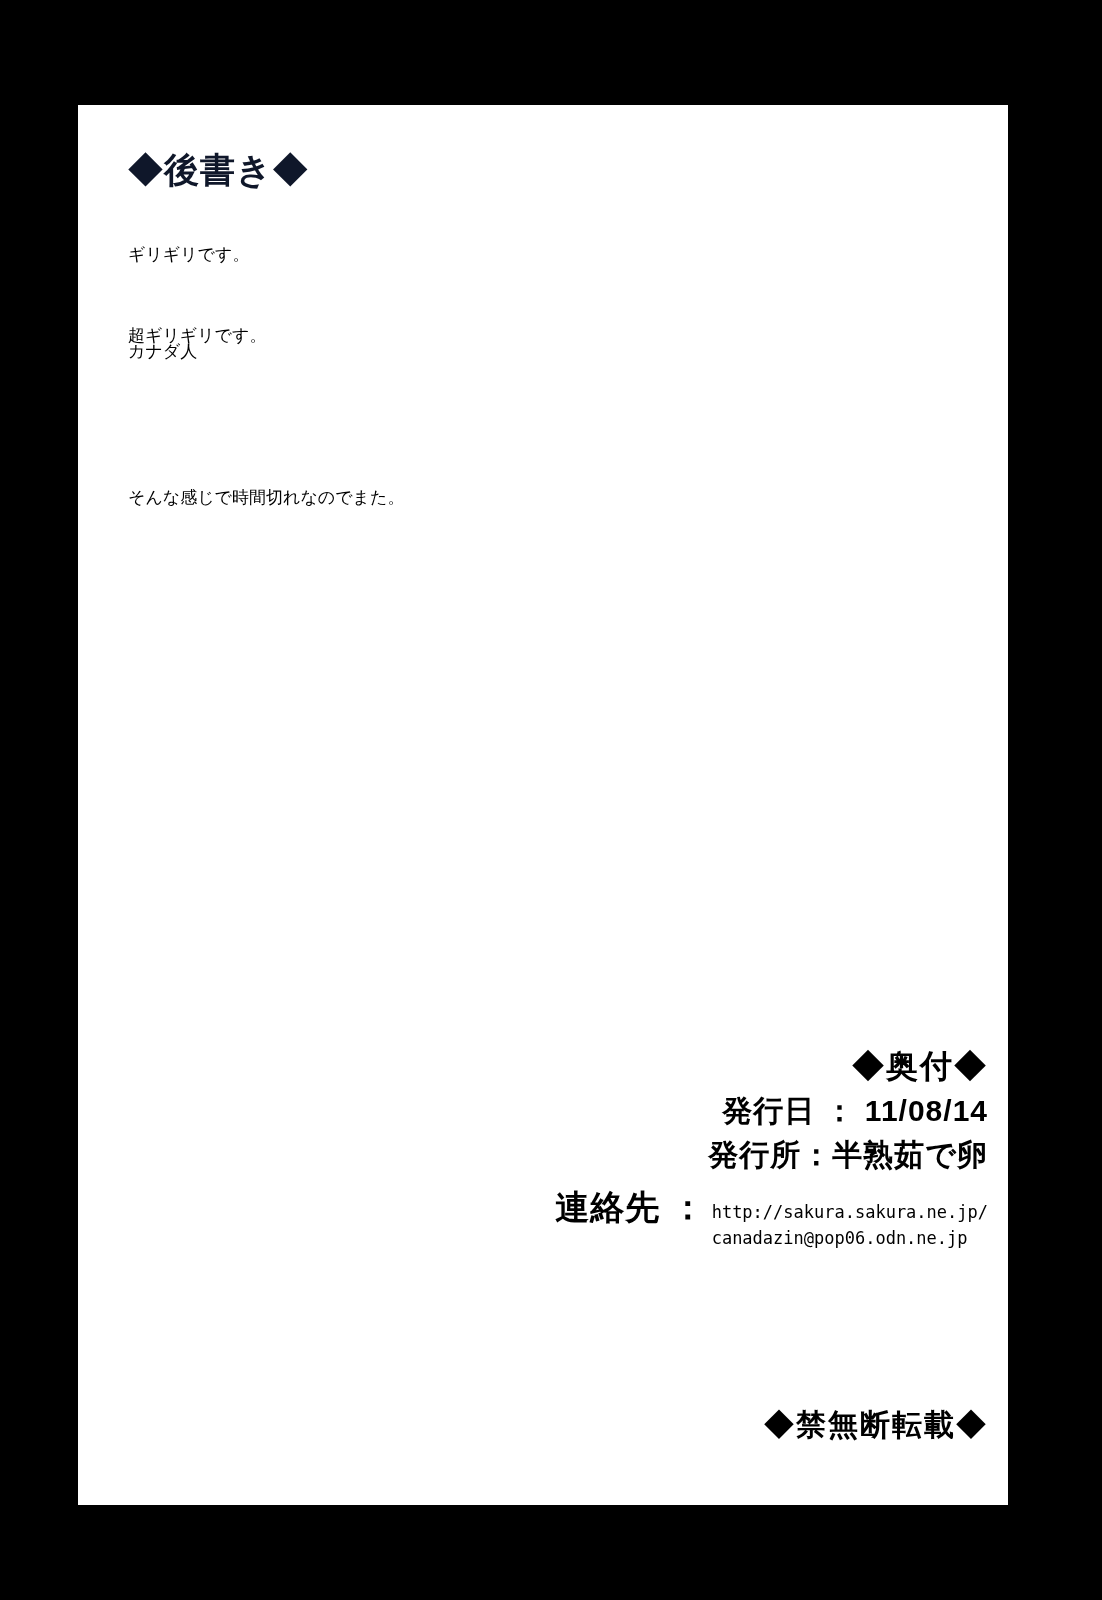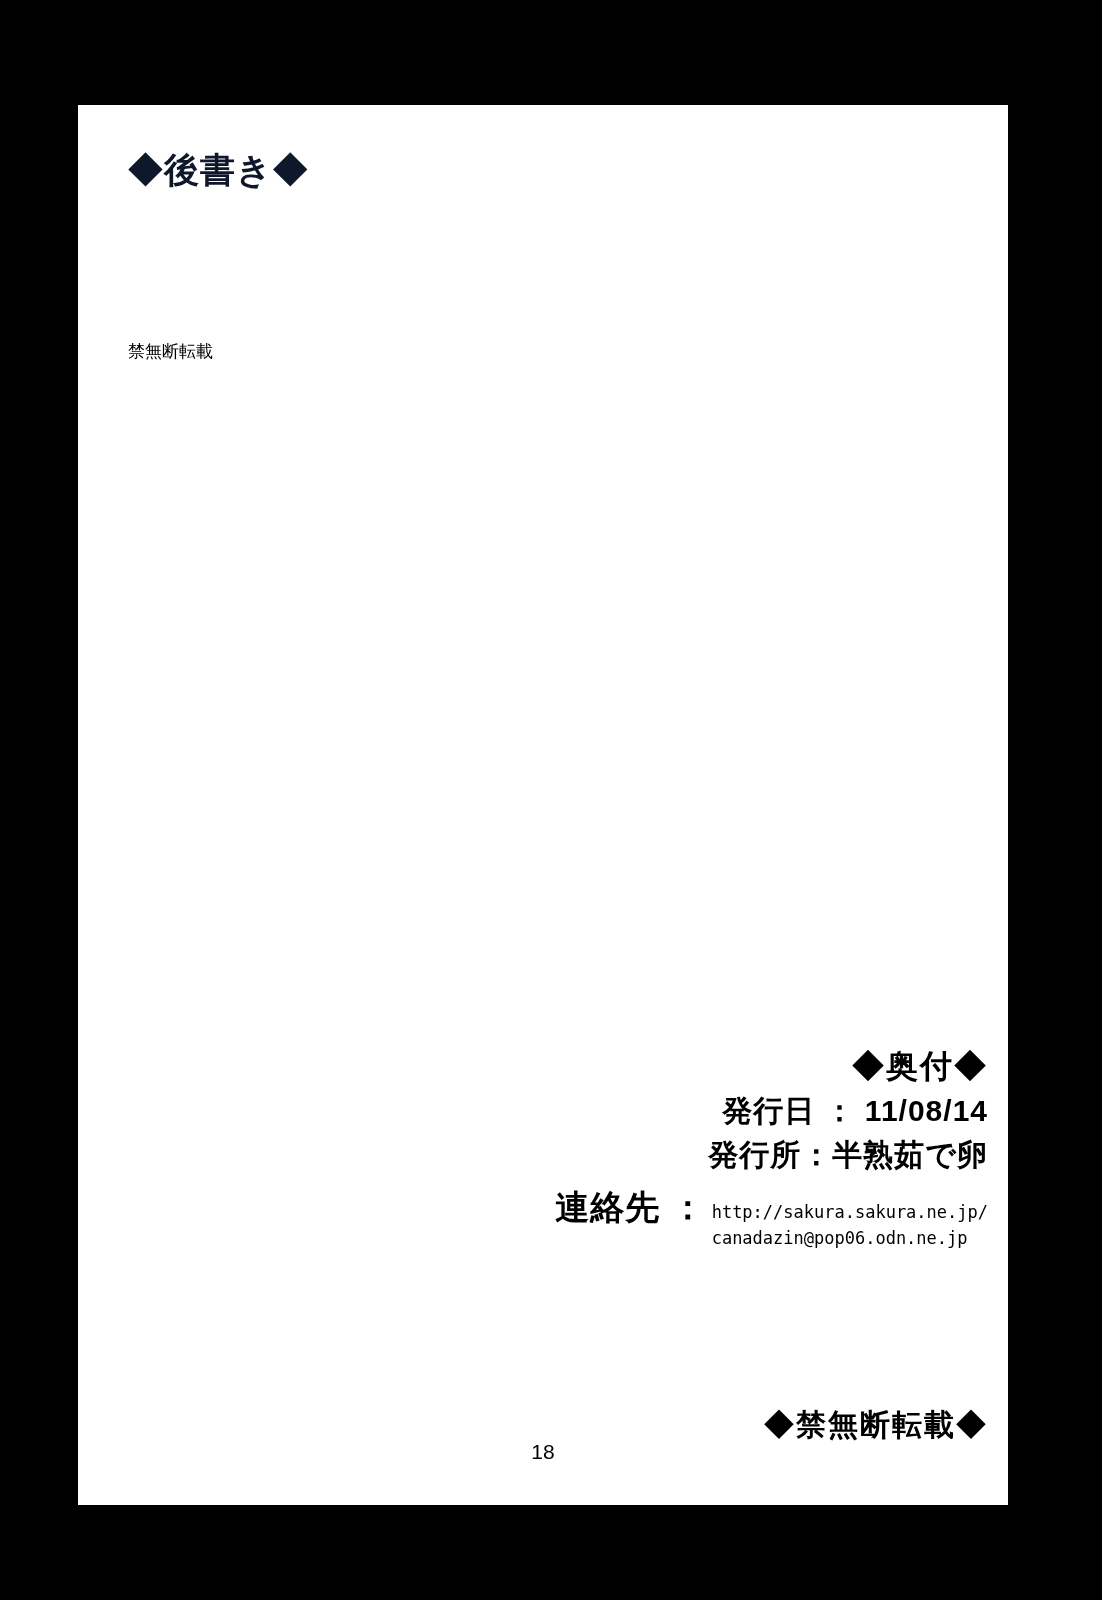--- a/index.html
+++ b/index.html
@@ -124,33 +124,38 @@
     color: #000000;
   }
 </style>
 </head>
 <body>
 
 <div class="page">
 
   <div class="afterword-heading">◆後書き◆</div>
 
+  <div class="afterword-body">
+    <div class="afterword-line">ギリギリです。</div>
+    <div class="afterword-line">超ギリギリです。</div>
+    <div class="spacer-line"></div>
+    <div class="afterword-line">そんな感じで時間切れなのでまた。</div>
+  </div>
 
-  <div class="signature">禁無断転載</div>
+  <div class="signature">カナダ人</div>
 
   <div class="colophon">
     <div class="colophon-heading">◆奥付◆</div>
     <div class="colophon-row">発行日 ： 11/08/14</div>
     <div class="colophon-row">発行所：半熟茹で卵</div>
     <div class="contact-row">
       <div class="contact-label">連絡先 ：</div>
       <div class="contact-values">
         <div class="contact-value">http://sakura.sakura.ne.jp/</div>
         <div class="contact-value">canadazin@pop06.odn.ne.jp</div>
       </div>
     </div>
   </div>
 
   <div class="no-reprint">◆禁無断転載◆</div>
 
-  <div class="page-number">18</div>
 
 </div>
 
 </body></html>

